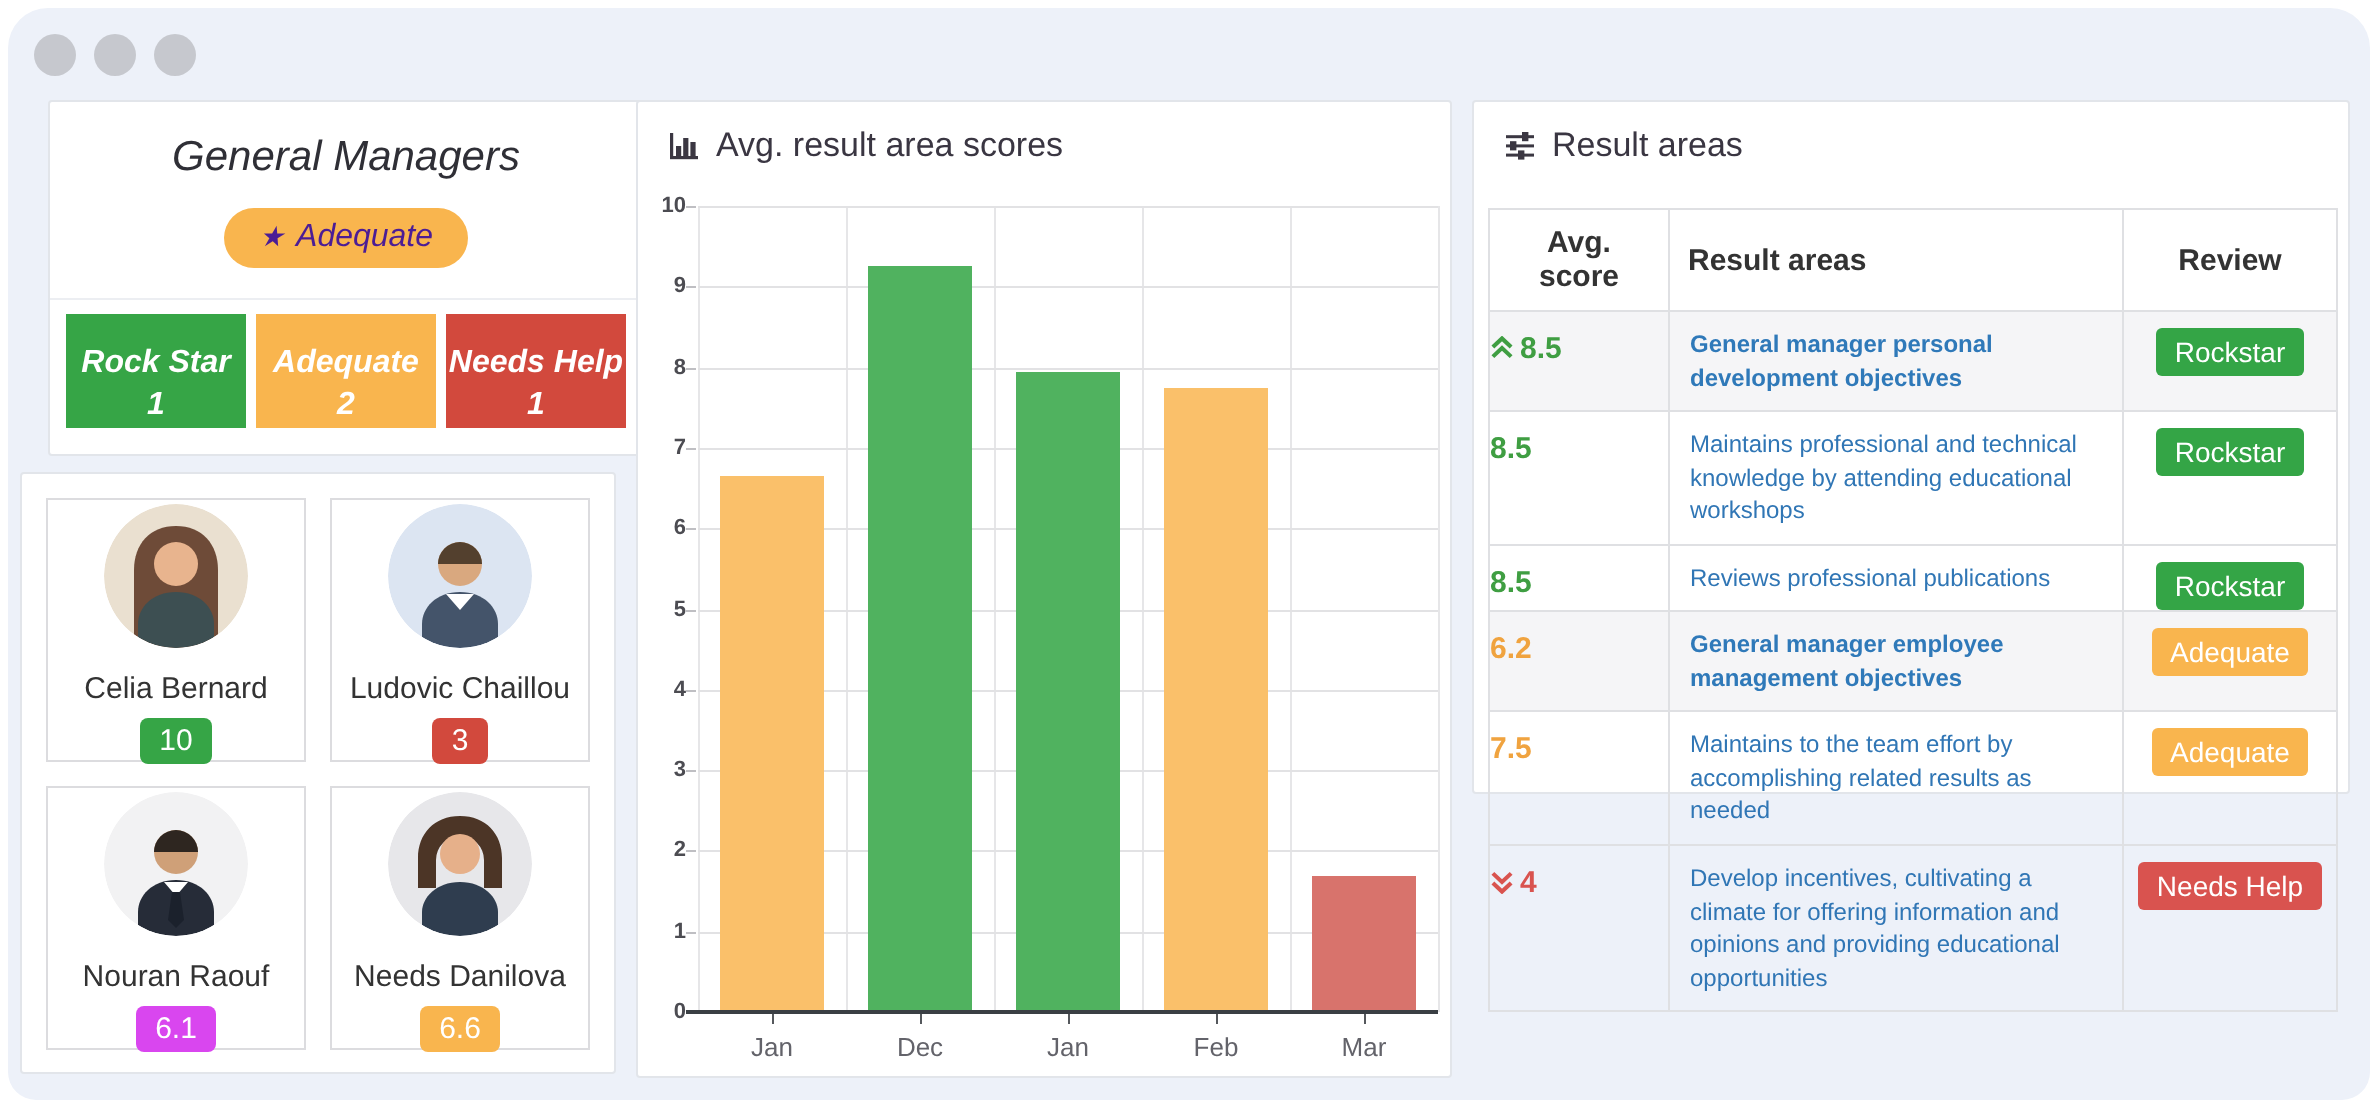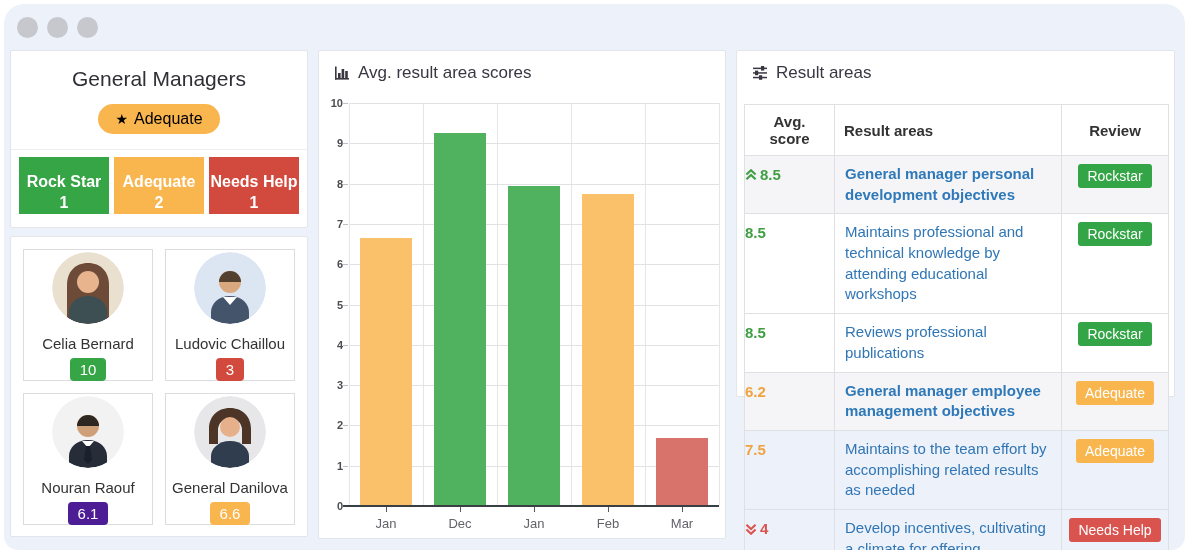--- a/index.html
+++ b/index.html
@@ -4,29 +4,29 @@
 <style>
   * { box-sizing: border-box; margin: 0; padding: 0; }
   html,body { width:1189px; height:550px; background:#ffffff; overflow:hidden;
               font-family:"Liberation Sans", sans-serif; }
   .frame { position:absolute; left:4px; top:4px; width:1181px; height:546px;
            background:#edf1f9; border-radius:20px 20px 14px 14px; }
   .dots { position:absolute; top:13px; left:13px; display:flex; gap:9px; }
   .dot { width:21px; height:21px; border-radius:50%; background:#c6c8ce; }
 
   .card { position:absolute; background:#fff; border:1px solid #e2e5ea; border-radius:2px; }
-  #team-card    { left:6px;   top:46px;  width:298px; height:178px; }
+  #team-card    { left:20px;   top:46px;  width:298px; height:178px;font-style:italic; }
   #members-card { left:6px;   top:232px; width:298px; height:301px; }
   #chart-card   { left:314px; top:46px;  width:408px; height:489px; }
   #result-card  { left:732px; top:46px;  width:439px; height:347px; }
 
   
   .team-title { margin-top:16px; text-align:center; font-size:21px; color:#2f2f36; }
   .pill-wrap { text-align:center; margin-top:13px; }
-  .pill { display:inline-block; color:#000000; font-size:16px; padding:6px 17px;
+  .pill { display:inline-block; color:#4c1d95; font-size:16px; padding:6px 17px;
           border-radius:16px; }
   .pill .star { margin-right:6px; font-size:14px; }
   .team-divider { margin-top:15px; border-top:1px solid #eceef2; }
   .stats { display:flex; gap:5px; padding:7px 8px; }
   .stat { flex:1; height:57px; color:#fff; font-weight:bold; font-size:16px;
           display:flex; flex-direction:column; align-items:center; justify-content:flex-end;
           line-height:1.35; }
 
   
   .members-grid { display:grid; grid-template-columns:1fr 1fr; gap:12px; padding:12px; }
@@ -57,21 +57,21 @@
   .result-table { border-collapse:collapse; table-layout:fixed; margin:21px 7px 0 7px;
                   width:424px; }
   .result-table th, .result-table td { border:1px solid #dfe0e3; }
   .result-table th { font-size:15px; color:#333; padding:8px 9px; height:36px; }
   th.h-score, th.h-review { text-align:center; }
   th.h-areas { text-align:left; }
   tr.shaded { background:#f5f5f7; }
   td.score-cell { text-align:left; vertical-align:top; padding-top:10px;
                   font-weight:bold; font-size:15px; white-space:nowrap; }
   td.score-cell svg { vertical-align:-1px; margin-right:3px; }
-  td.text-cell { font-size:15px; line-height:1.38; color:#3076b5; padding:8px 10px;
+  td.text-cell { font-size:12px; line-height:1.38; color:#3076b5; padding:8px 10px;
                  vertical-align:top; cursor:pointer; }
   td.text-cell.bold { font-weight:bold; color:#2f79b9; }
   td.review-cell { text-align:center; vertical-align:top; padding-top:8px; }
   .review-badge { display:inline-block; color:#fff; font-size:14px; padding:4px 9px;
                   border-radius:3px; }
 </style>
 </head>
 <body>
 
 <div class="frame">
@@ -147,36 +147,36 @@
           <g clip-path="url(#cp2)">
             <rect width="72" height="72" fill="#f2f2f3"></rect>
             <circle cx="36" cy="30" r="11" fill="#cfa078"></circle>
             <path d="M25 30a11 11 0 0 1 22 0z" fill="#2e2620"></path>
             <path d="M36 44c-12 0-19 8-19 16v12h38V60c0-8-7-16-19-16z" fill="#262c38"></path>
             <path d="M30 45l6 7 6-7z" fill="#ffffff"></path>
             <path d="M34 50h4l2 14-4 4-4-4z" fill="#1b212c"></path>
           </g>
         </svg>
         <div class="member-name">Nouran Raouf</div>
-        <span class="member-score" style="background: #4c1d95;">6.1</span>
+        <span class="member-score" style="background: #d946ef;">6.1</span>
       </div>
 
       <div class="member-tile">
         <svg class="avatar" viewBox="0 0 72 72">
           <clipPath id="cp3">
               <circle cx="36" cy="36" r="36"></circle>
             </clipPath>
           <g clip-path="url(#cp3)">
             <rect width="72" height="72" fill="#e7e7ea"></rect>
             <path d="M36 12c-13 0-21 9-21 21v15h9V34a12 12 0 0 1 24 0v14h9V33c0-12-8-21-21-21z" fill="#4c3526"></path>
             <circle cx="36" cy="31" r="10" fill="#e6b08a"></circle>
             <path d="M36 45c-12 0-19 8-19 15v12h38V60c0-7-7-15-19-15z" fill="#2f3d4f"></path>
           </g>
         </svg>
-        <div class="member-name">General Danilova</div>
+        <div class="member-name">Needs Danilova</div>
         <span class="member-score" style="background: rgb(249, 181, 78);">6.6</span>
       </div>
 
     </div>
   </div>
 
   <div class="card" id="chart-card">
     <div class="panel-title">
       <svg width="16" height="16" viewBox="0 0 16 16">
         <rect x="1" y="1.5" width="1.6" height="13" fill="#3b3742"></rect>

